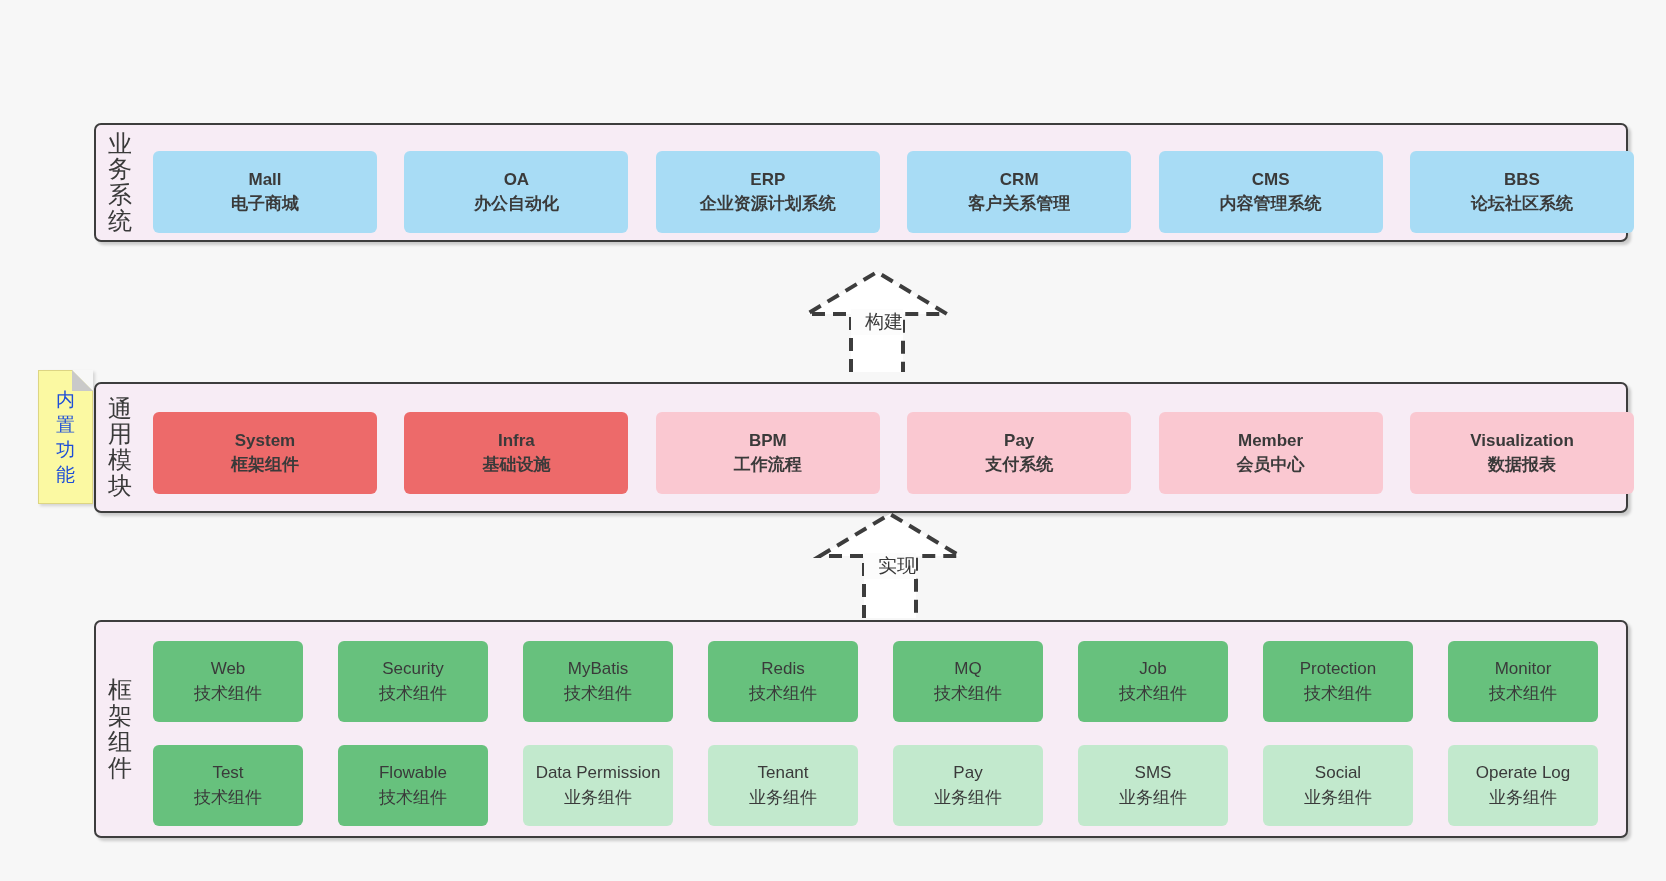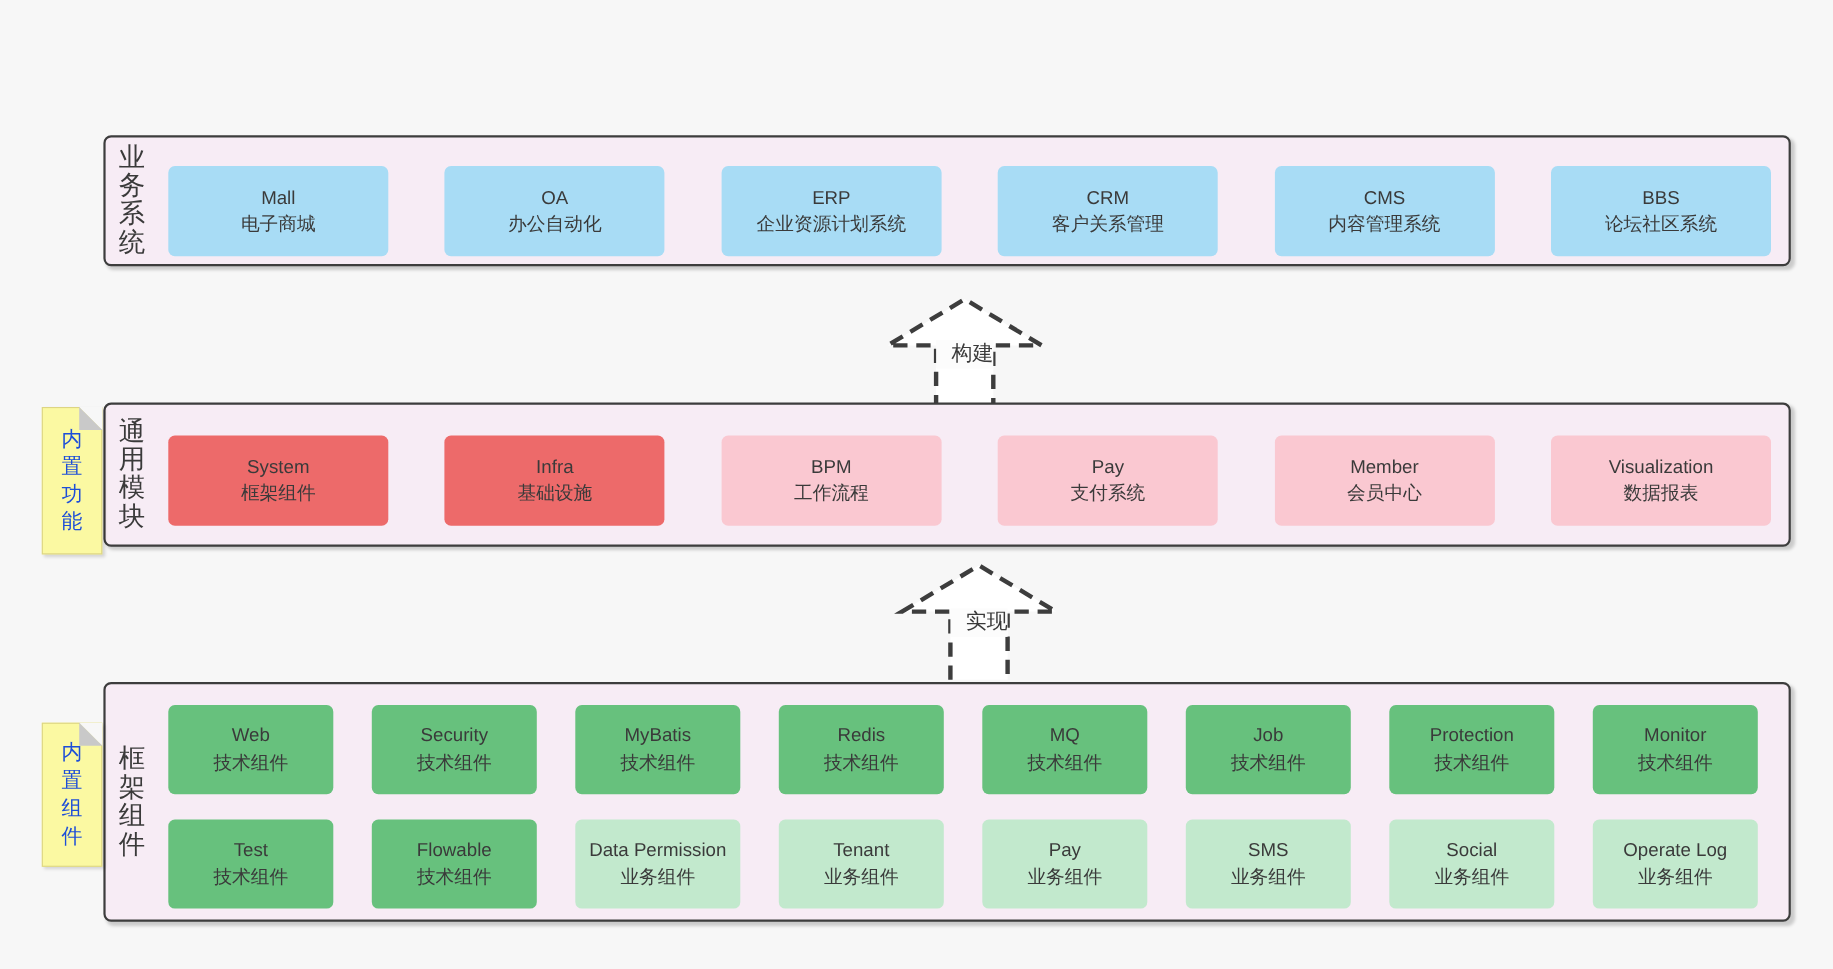--- a/index.html
+++ b/index.html
@@ -14,37 +14,37 @@
   
   .band{
     position:absolute;left:94px;width:1534px;
     background:var(--band-bg,#f7ecf5);
     border:2px solid var(--line,#3d3d3d);
     border-radius:7px;
     box-shadow:3px 3px 3px rgba(0,0,0,0.18);
     box-sizing:border-box;
   }
   .band1{top:123px;height:119px;}
-  .band2{top:366px;height:131px;}
+  .band2{top:382px;height:131px;}
   .band3{top:620px;height:218px;padding-left:40px;}
 
   .band-label{
     position:absolute;left:11px;top:50%;transform:translateY(-50%);
     width:26px;font-size:24px;line-height:1.08;
     word-break:break-all;text-align:center;color:#3a3a3a;
   }
 
   
   .box{
     position:absolute;border-radius:6px;
     display:flex;flex-direction:column;align-items:center;justify-content:center;
     text-align:center;font-size:17px;line-height:1.42;
     padding:2px;box-sizing:border-box;
   }
-  .band1 .box,.band2 .box{width:200px;height:82px;left:calc(57px + var(--i)*251.4px);}
+  .band1 .box,.band2 .box{width:224px;height:82px;left:calc(57px + var(--i)*251.4px);font-weight:bold;}
   .band1 .box{top:26px;}
   .band2 .box{top:28px;}
   .band3 .box{width:150px;height:81px;left:calc(57px + var(--i)*185px);}
   .band3 .row-a .box{top:19px;}
   .band3 .row-b .box{top:123px;}
 
   .box.blue{background:var(--blue,#a8dcf5);}
   .box.red{background:var(--red,#ed6a6a);}
   .box.pink{background:var(--pink,#fac8d1);}
   .box.green{background:var(--green,#67c17d);}
@@ -237,19 +237,14 @@
         <div class="box green-light" style="--i: 6;">
           <div class="box-name">Social</div>
           <div class="box-desc">业务组件</div>
         </div>
         <div class="box green-light" style="--i: 7;">
           <div class="box-name">Operate Log</div>
           <div class="box-desc">业务组件</div>
         </div>
       </div>
   </div>
-  <div class="note note2">
-    <span class="vtext">内置组件</span>
-    <i class="fold-cut"></i>
-    <i class="fold"></i>
-  </div>
 
 </div>
 
 </body></html>

